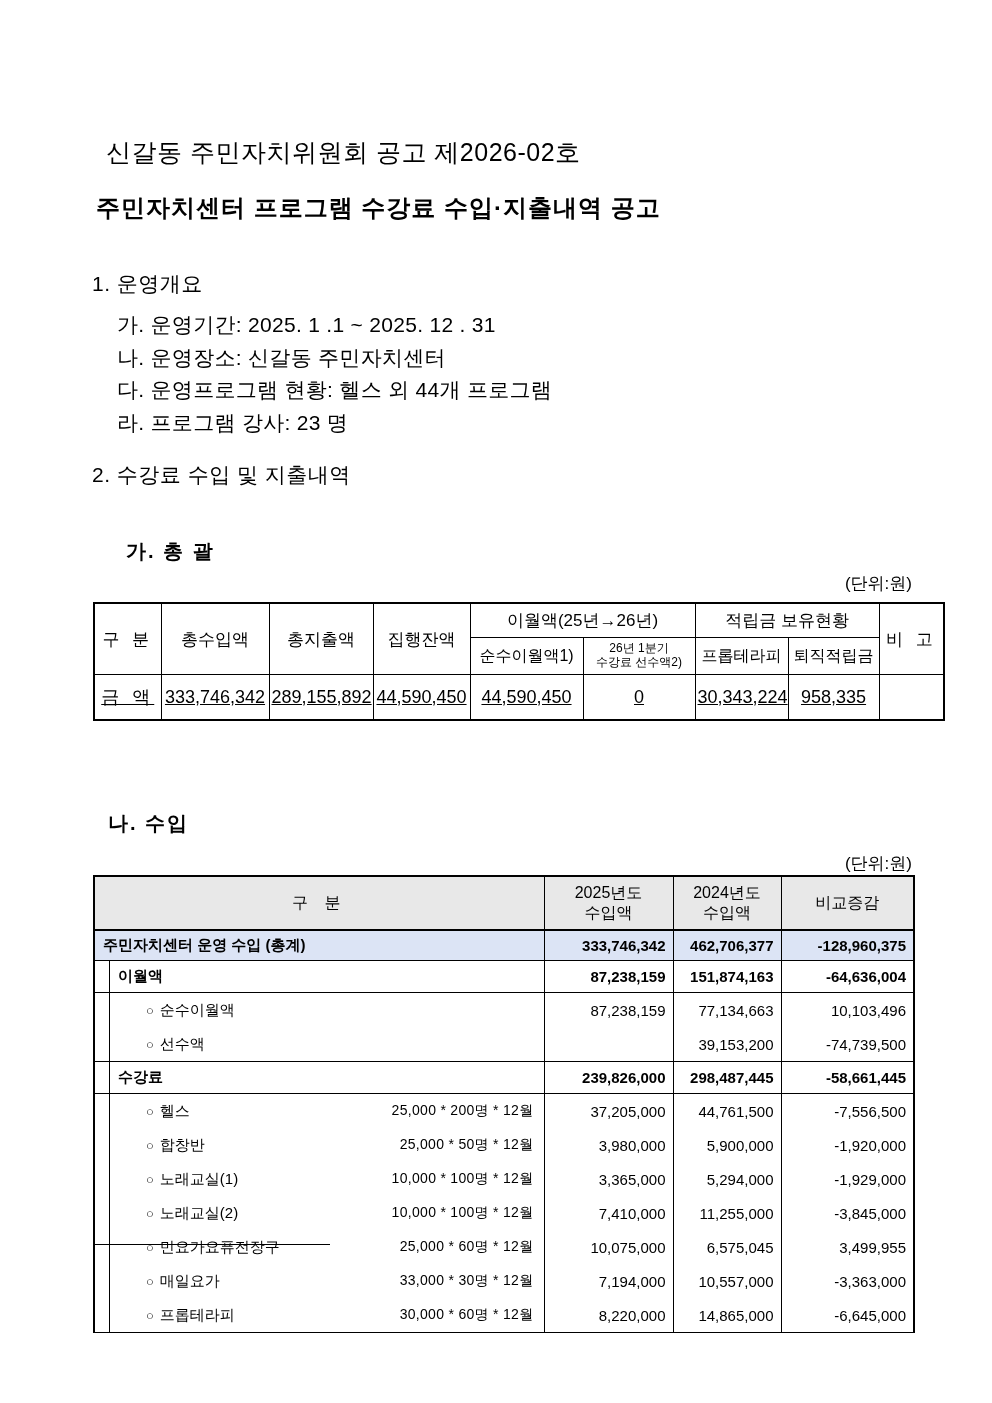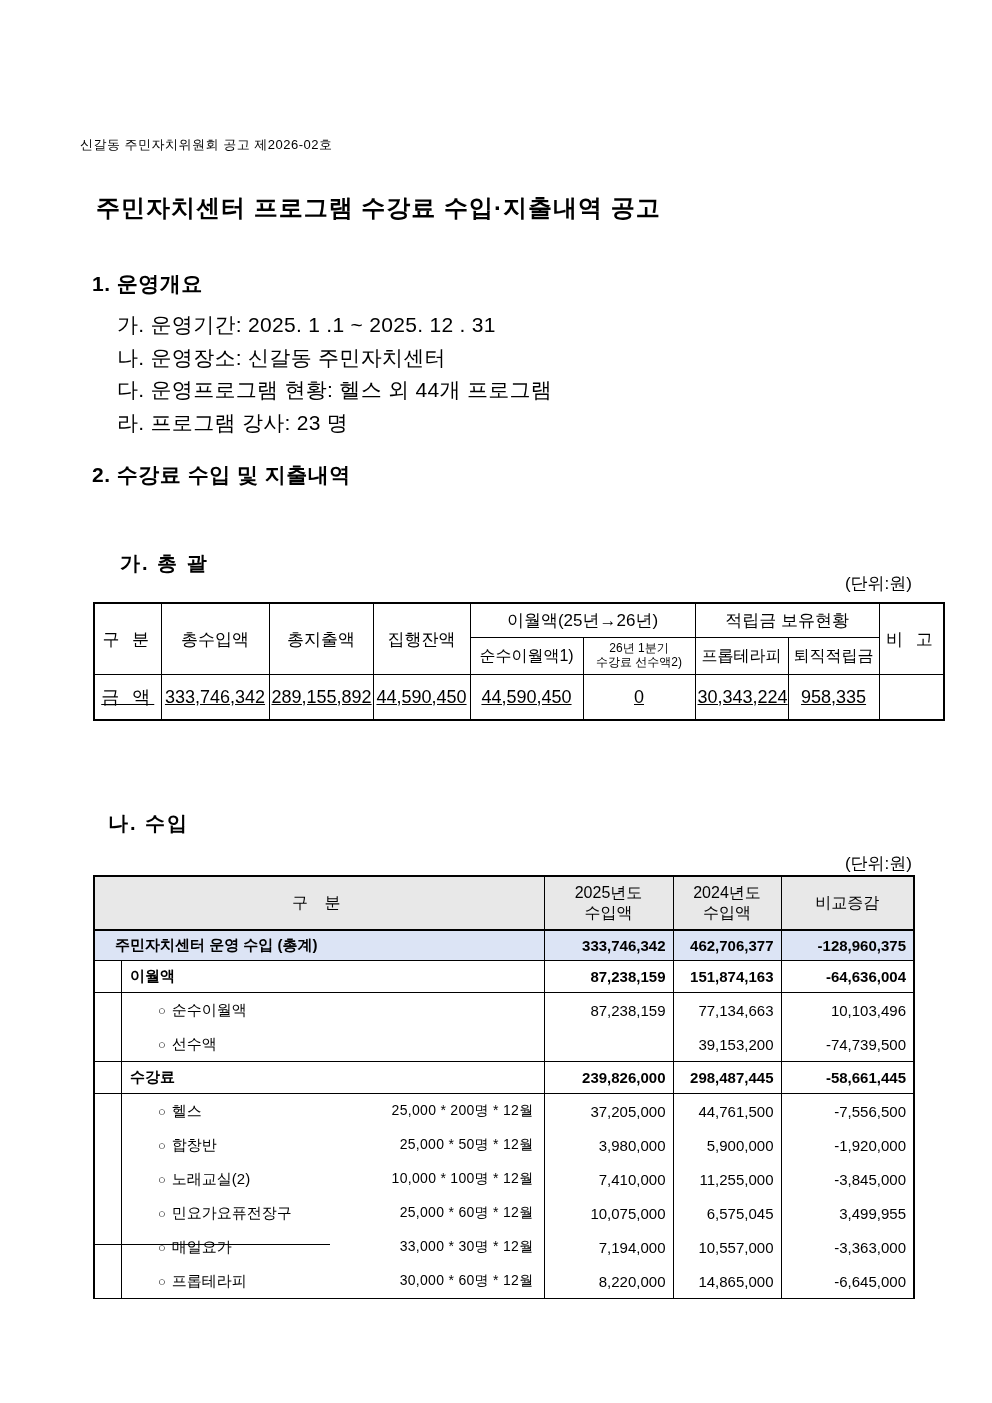--- a/index.html
+++ b/index.html
@@ -19,42 +19,42 @@
   .page {
     position: absolute;
     left: 0; top: 0;
     width: 992px;
     height: 1403px;
   }
 
   
   .doc-no {
     position: absolute;
-    left: 80px;
+    left: 106px;
     top: 136px;
-    font-size: 13px;
+    font-size: 25px;
     letter-spacing: 0.5px;
     white-space: nowrap;
   }
   .doc-title {
     position: absolute;
     left: 96px;
     top: 192px;
     width: 820px;
     font-size: 24px;
     font-weight: bold;
     letter-spacing: 1px;
     white-space: nowrap;
   }
 
   
   .sec-head {
     position: absolute;
     font-size: 21px;
-    font-weight: bold;
+    font-weight: normal;
     letter-spacing: 0.5px;
     white-space: nowrap;
   }
   #sec1-head { left: 92px; top: 270px; }
   #sec2-head { left: 92px; top: 461px; }
 
   .sub-line {
     position: absolute;
     left: 117px;
     font-size: 21px;
@@ -66,21 +66,21 @@
   #s1c { top: 376px; }
   #s1d { top: 409px; }
 
   .sub-head {
     position: absolute;
     font-size: 20px;
     font-weight: bold;
     letter-spacing: 2px;
     white-space: nowrap;
   }
-  #ga-head { left: 120px; top: 538px; margin-top: 12px; }
+  #ga-head { left: 126px; top: 538px; }
   #na-head { left: 108px; top: 810px; }
 
   .unit-note {
     position: absolute;
     right: 80px;
     font-size: 17px;
     white-space: nowrap;
   }
   #unit1 { top: 572px; }
   #unit2 { top: 852px; }
@@ -158,21 +158,21 @@
   #table2 .item-row td { height: 34px; }
   #table2 .item-row.last-of-grp td { border-bottom: 1px solid #000; }
   #table2 .edge-l { border-left: 2px solid #000; }
   #table2 .edge-r { border-right: 2px solid #000; }
   #table2 .num {
     text-align: right;
     padding-right: 7px;
     font-size: 15px;
   }
   #table2 .label-cell {
-    padding-left: 12px;
+    padding-left: 0;
   }
   .lbl-wrap { display: flex; align-items: center; height: 100%; }
   .indent1 { width: 14px; flex: 0 0 14px; height: 100%; border-right: 1px solid #000; }
   .indent2 { width: 14px; flex: 0 0 14px; height: 100%; }
   .lbl-text { padding-left: 8px; }
   .lbl-text.sub { padding-left: 22px; }
   .formula {
     margin-left: auto;
     padding-right: 10px;
     font-size: 14px;
@@ -361,20 +361,33 @@
           </td>
           <td class="num">3,980,000</td>
           <td class="num">5,900,000</td>
           <td class="num edge-r">-1,920,000</td>
         </tr>
         <tr class="item-row">
           <td class="label-cell edge-l">
             <div class="lbl-wrap">
               <span class="indent1"></span>
               <span class="indent2"></span>
+              <span class="lbl-text sub"><span class="bullet">○</span>노래교실(1)</span>
+              <span class="formula">10,000 * 100명 * 12월</span>
+            </div>
+          </td>
+          <td class="num">3,365,000</td>
+          <td class="num">5,294,000</td>
+          <td class="num edge-r">-1,929,000</td>
+        </tr>
+        <tr class="item-row">
+          <td class="label-cell edge-l">
+            <div class="lbl-wrap">
+              <span class="indent1"></span>
+              <span class="indent2"></span>
               <span class="lbl-text sub"><span class="bullet">○</span>노래교실(2)</span>
               <span class="formula">10,000 * 100명 * 12월</span>
             </div>
           </td>
           <td class="num">7,410,000</td>
           <td class="num">11,255,000</td>
           <td class="num edge-r">-3,845,000</td>
         </tr>
         <tr class="item-row">
           <td class="label-cell edge-l">

